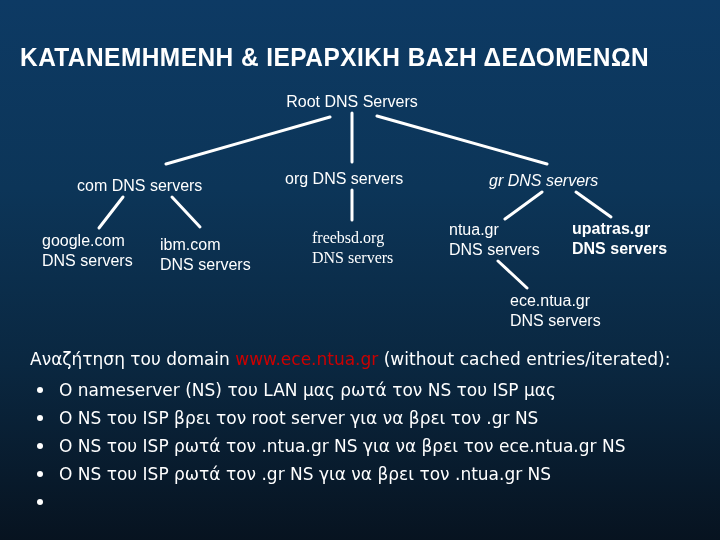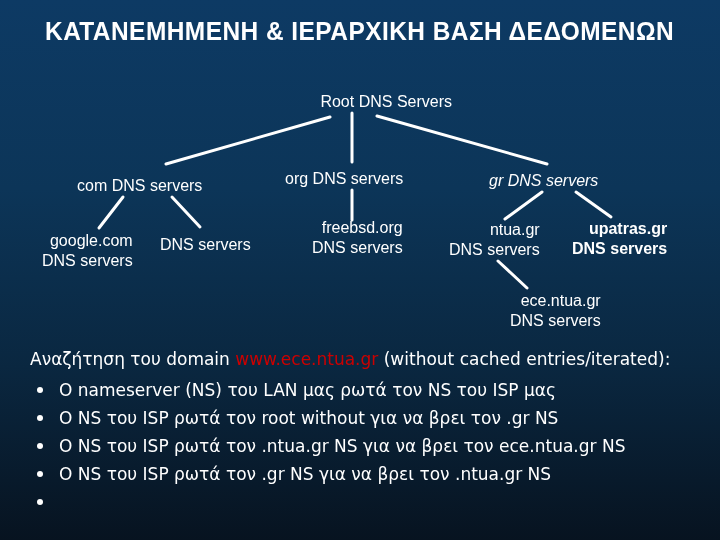--- a/index.html
+++ b/index.html
@@ -11,49 +11,49 @@
     background: linear-gradient(180deg,
       var(--bg-top, #0d3a64) 0%,
       #0c3558 35%,
       #0a2740 68%,
       var(--bg-bottom, #071320) 100%);
     font-family: "Liberation Sans", sans-serif;
     color: var(--text, #ffffff);
   }
   .title {
     position: absolute;
-    top: 16px; left: 0;
-    width: 720px;
+    top: 42px; left: 0;
+    width: 636px;
     margin: 0;
     text-align: center;
     font-size: 26px;
     font-weight: bold;
     letter-spacing: 0.5px;
     white-space: nowrap;
   }
   .title-inner { display: inline-block; transform: scaleX(0.94); transform-origin: center; }
 
   .edges { position: absolute; left: 0; top: 0; width: 720px; height: 540px; }
   .edges line { stroke: var(--connector, #ffffff); stroke-width: 3; stroke-linecap: round; }
 
   .node {
     position: absolute;
     font-size: 16px;
     line-height: 20px;
     white-space: nowrap;
   }
-  .node span { display: block; text-align: right; }
+  .node span { display: block; }
   .node span:empty { display: none; }
   .n-root    { left: 252px; top: 92px;  width: 200px; text-align: center; }
   .n-com     { left: 77px;  top: 176px; }
   .n-org     { left: 285px; top: 169px; }
   .n-gr      { left: 489px; top: 171px; font-style: italic; }
   .n-google  { left: 42px;  top: 231px; }
   .n-ibm     { left: 160px; top: 235px; }
-  .n-freebsd { left: 312px; top: 218px; }
+  .n-freebsd { left: 312px; top: 228px; font-family: Liberation Serif, serif; }
   .n-ntua    { left: 449px; top: 220px; }
   .n-upatras { left: 572px; top: 219px; font-weight: bold; }
   .n-ece     { left: 510px; top: 291px; }
 
   .explanation {
     position: absolute;
     left: 30px; top: 348px;
     width: 672px;
     font-family: "DejaVu Sans", sans-serif;
     font-size: 17px;
@@ -108,20 +108,21 @@
     <span>gr DNS servers</span>
 
   </div>
 
   <div class="node n-google">
     <span>google.com</span>
     <span>DNS servers</span>
   </div>
 
   <div class="node n-ibm">
+    <span>ibm.com</span>
     <span>DNS servers</span>
   </div>
 
   <div class="node n-freebsd">
     <span>freebsd.org</span>
     <span>DNS servers</span>
   </div>
 
   <div class="node n-ntua">
     <span>ntua.gr</span>
@@ -140,21 +141,21 @@
 
   <div class="explanation">
     <p class="intro"><span>Αναζήτηση του domain </span><span class="red">www.ece.ntua.gr</span><span> (without cached entries/iterated):</span></p>
     <ul class="bullets">
       <li>
         <span class="bullet-dot"></span>
         <span class="bullet-text">Ο nameserver (NS) του LAN μας ρωτά τον NS του ISP μας</span>
       </li>
       <li>
         <span class="bullet-dot"></span>
-        <span class="bullet-text">Ο NS του ISP ρωτά τον root without για να βρει τον .gr NS</span>
+        <span class="bullet-text">Ο NS του ISP βρει τον root server για να βρει τον .gr NS</span>
       </li>
       <li>
         <span class="bullet-dot"></span>
         <span class="bullet-text">Ο NS του ISP ρωτά τον .ntua.gr NS για να βρει τον ece.ntua.gr NS</span>
       </li>
       <li>
         <span class="bullet-dot"></span>
         <span class="bullet-text">Ο NS του ISP ρωτά τον .gr NS για να βρει τον .ntua.gr NS</span>
       </li>
       <li>

